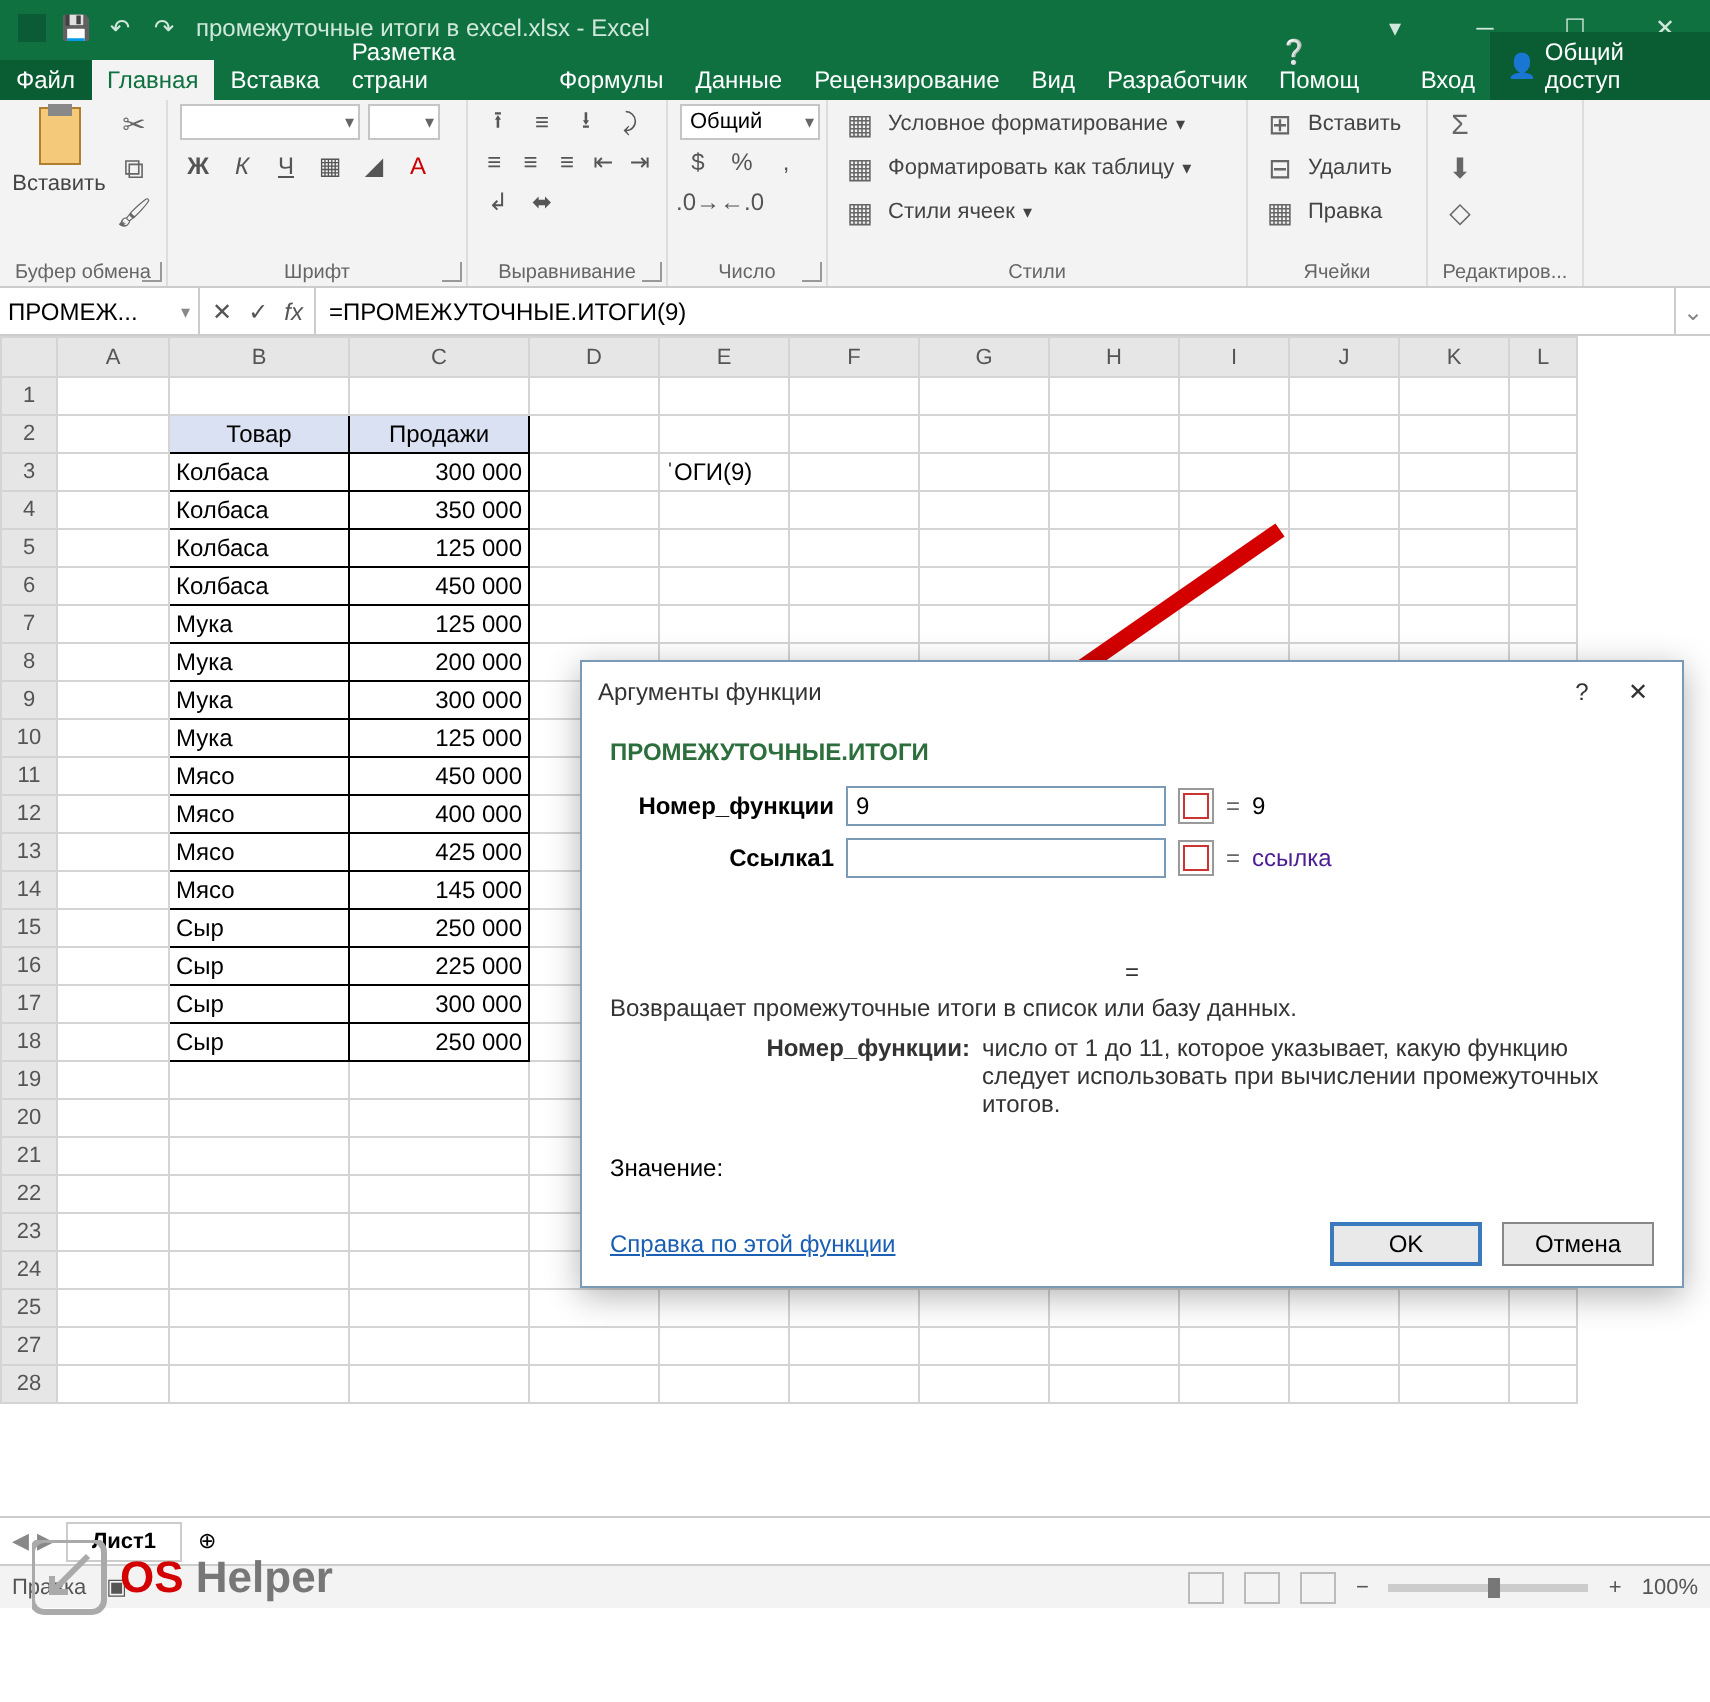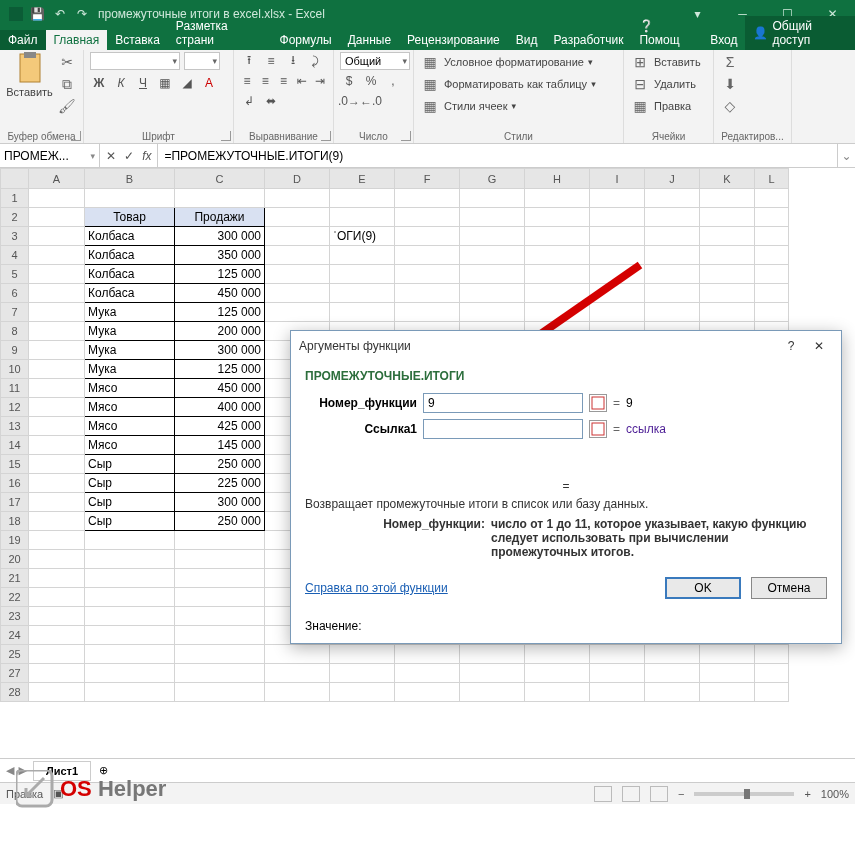--- a/index.html
+++ b/index.html
@@ -68,21 +68,21 @@
 .dlg-func { color: #2c6e3c; font-weight: bold; margin-bottom: 10px; }
 .dlg-args .argrow { display: flex; align-items: center; gap: 6px; margin-bottom: 6px; }
 .arglabel { width: 112px; text-align: right; font-weight: bold; }
 .arginput { width: 160px; border: 1px solid #7a9ab8; height: 20px; padding: 0 4px; font-size: 12px; }
 .argref { width: 18px; height: 18px; border: 1px solid #999; }
 .argeq { color: #666; }
 .dlg-desc { margin-top: 40px; color: #333; }
 .dlg-desc .eq { text-align: center; margin-bottom: 4px; }
 .dlg-argdesc { display: flex; gap: 6px; margin-top: 6px; }
 .dlg-argdesc .n { text-align: right; width: 180px; font-weight: bold; }
-.dlg-argdesc .d { flex: 1; font-weight: bold; }
+.dlg-argdesc .d { flex: 1; }
 .dlg-footer { display: flex; align-items: center; padding: 10px 14px; gap: 10px; }
 .dlg-link { color: #1a5fb4; text-decoration: underline; flex: 1; }
 .dlg-btn { width: 76px; height: 22px; border: 1px solid #888; background: #e9e9e9; font-size: 12px; }
 .dlg-btn.primary { border: 2px solid #3a7abd; }
 
 
 .arrow { position: absolute; left: 440px; top: 255px; pointer-events: none; }
 
 
 .sheet-tabs { height: 24px; border-top: 1px solid #ccc; display: flex; align-items: center; font-size: 11px; }
@@ -762,26 +762,26 @@
     <div class="dlg-desc">
       <div class="eq">=</div>
       <div>Возвращает промежуточные итоги в список или базу данных.</div>
       <div class="dlg-argdesc">
         <div class="n">Номер_функции:</div>
         <div class="d">число от 1 до 11, которое указывает, какую функцию следует использовать при вычислении промежуточных итогов.</div>
       </div>
     </div>
   </div>
   <div class="dlg-footer">
+    <span>Значение:</span>
+  </div>
+  <div class="dlg-footer">
     <a class="dlg-link">Справка по этой функции</a>
     <button class="dlg-btn primary">OK</button>
     <button class="dlg-btn">Отмена</button>
-  </div>
-  <div class="dlg-footer">
-    <span>Значение:</span>
   </div>
 </div>
 
 <div class="watermark">
   <svg width="190" height="40">
     <rect x="0" y="0" width="36" height="36" rx="6" fill="none" stroke="#aaa" stroke-width="3"></rect>
     <path d="M28 8 L10 26 M10 18 L10 26 L18 26" stroke="#aaa" stroke-width="3" fill="none"></path>
     <text x="44" y="26" font-size="22" font-weight="bold"><tspan fill="#d40000">OS</tspan> <tspan fill="#777">Helper</tspan></text>
   </svg>
 </div>

